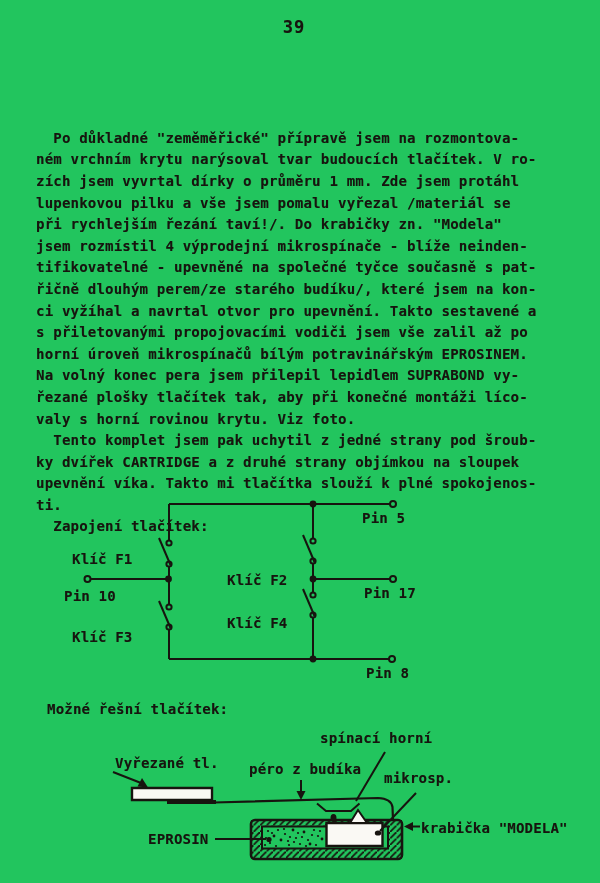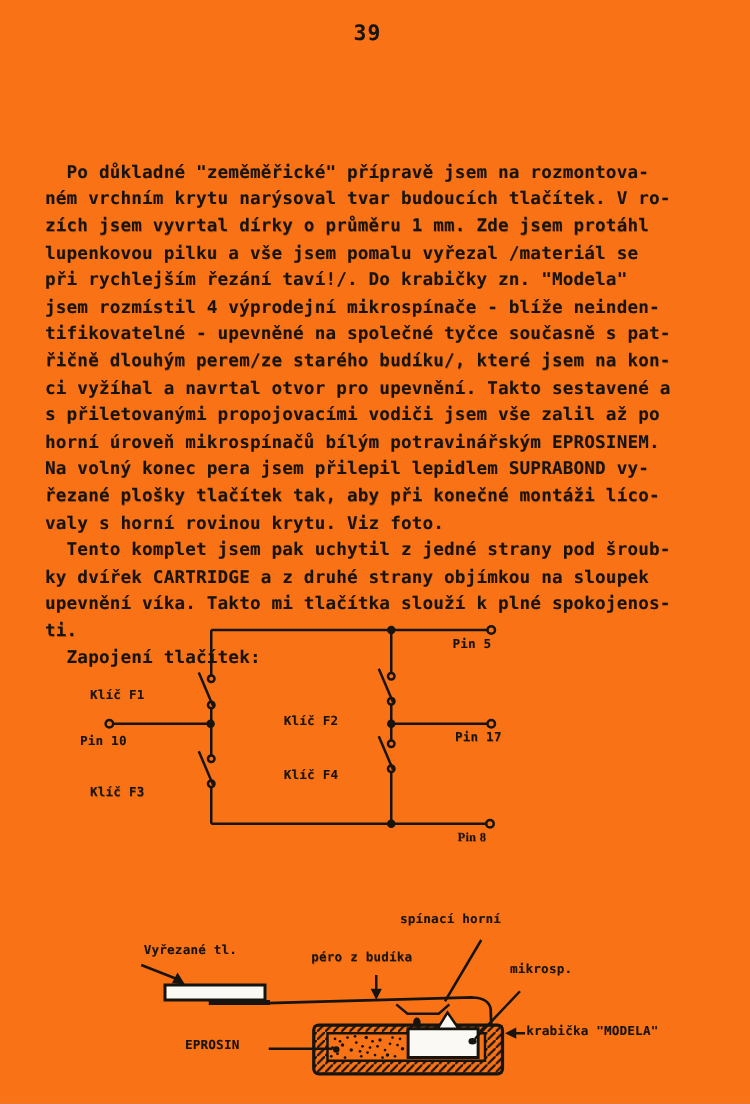--- a/index.html
+++ b/index.html
@@ -1,36 +1,36 @@
 <!DOCTYPE html>
 <html><head>
 <meta charset="utf-8">
 <style>
   html,body { margin:0; padding:0; }
   body { background:#9a9a9a; font-family:"DejaVu Sans Mono", monospace; }
   .page {
     position:relative; width:600px; height:883px; margin:0 auto;
-    background:#f97316; color:#17140f; overflow:hidden;
+    background:#22c55e; color:#17140f; overflow:hidden;
   }
   .tw {
     font-family:"DejaVu Sans Mono", monospace;
     font-weight:bold; color:#17140f;
     text-shadow:0.3px 0.3px 0 rgba(20,15,5,0.35);
     white-space:pre;
   }
   .pageno {
     position:absolute; left:270px; top:17px; width:48px;
     text-align:center; font-size:17px; letter-spacing:1px;
   }
   .bodytext {
     position:absolute; left:36px; top:63px;
     font-size:14px; line-height:21.6px; letter-spacing:0.2px;
   }
   .bodytext div { height:21.6px; }
-  .lbl { position:absolute; font-size:10px; letter-spacing:0.2px; }
+  .lbl { position:absolute; font-size:14px; letter-spacing:0.2px; }
   svg.art { position:absolute; left:0; top:0; }
   svg.art * { vector-effect:non-scaling-stroke; }
 </style>
 </head>
 <body>
 
 <div class="page">
 
   <div class="tw pageno">39</div>
 
@@ -151,22 +151,23 @@
     </g>
   </svg>
 
   <div class="tw lbl" style="left:72px;  top:551px;">Klíč F1</div>
   <div class="tw lbl" style="left:227px; top:572px;">Klíč F2</div>
   <div class="tw lbl" style="left:64px;  top:588px;">Pin 10</div>
   <div class="tw lbl" style="left:72px;  top:629px;">Klíč F3</div>
   <div class="tw lbl" style="left:227px; top:615px;">Klíč F4</div>
   <div class="tw lbl" style="left:362px; top:510px;">Pin 5</div>
   <div class="tw lbl" style="left:364px; top:585px;">Pin 17</div>
-  <div class="tw lbl" style="left:366px; top:665px;font-family:Liberation Serif, serif;">Pin 8</div>
+  <div class="tw lbl" style="left:366px; top:665px;">Pin 8</div>
 
+  <div class="tw lbl" style="left:47px;  top:701px;">Možné řešní tlačítek:</div>
   <div class="tw lbl" style="left:320px; top:730px;">spínací horní</div>
   <div class="tw lbl" style="left:75px;  top:755px;margin-left:40px;">Vyřezané tl.</div>
   <div class="tw lbl" style="left:249px; top:761px;">péro z budíka</div>
-  <div class="tw lbl" style="left:408px; top:770px;">mikrosp.</div>
+  <div class="tw lbl" style="left:384px; top:770px;">mikrosp.</div>
   <div class="tw lbl" style="left:421px; top:820px;">krabička "MODELA"</div>
   <div class="tw lbl" style="left:148px; top:831px;">EPROSIN</div>
 
 </div>
 
 </body></html>

